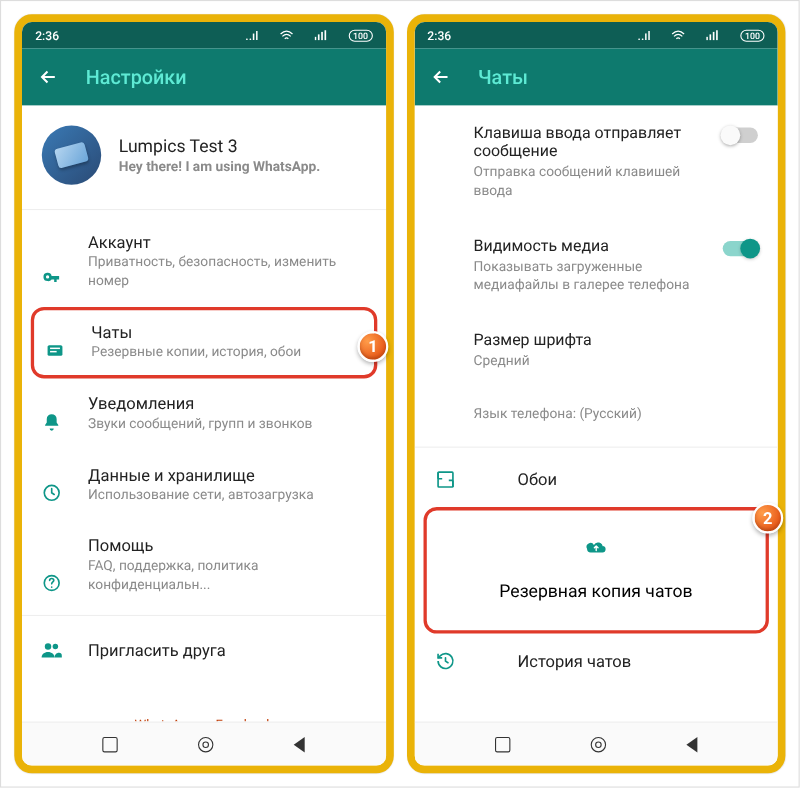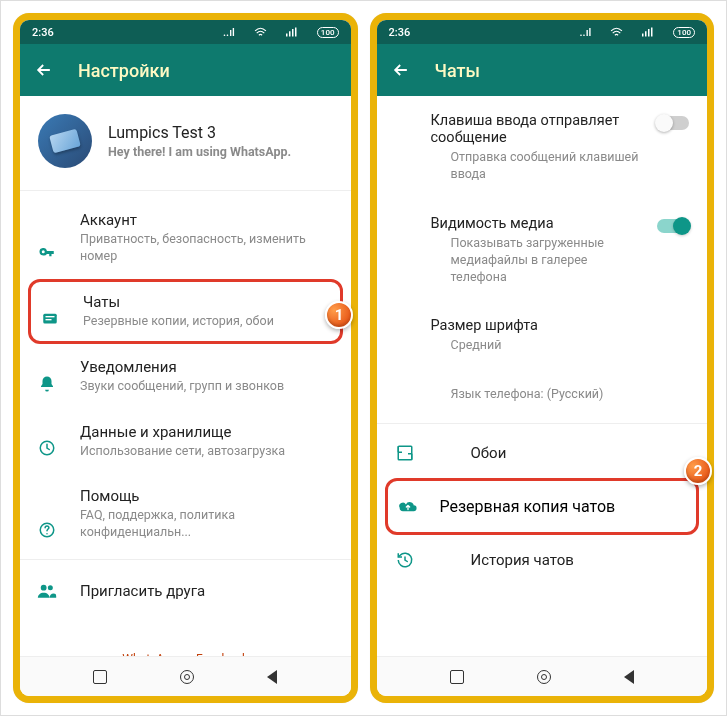--- a/index.html
+++ b/index.html
@@ -35,21 +35,21 @@
     display: flex;
     align-items: center;
     justify-content: space-between;
     padding: 0 12px;
     font-size: 11px;
     font-weight: 500;
   }
   .statusbar-right { display: flex; align-items: center; gap: 19px; }
   .appbar {
     background: #0e7a6e;
-    color: #fef9c3;
+    color: #5eead4;
     height: 52px;
     display: flex;
     align-items: center;
     padding: 0 14px;
     gap: 24px;
   }
   .appbar-title { font-size: 18px; font-weight: 500; }
   .back-arrow { width: 20px; height: 20px; }
   .content { flex: 1; background: #fff; overflow: hidden; }
 
@@ -122,21 +122,21 @@
   .nav-back { width:0;height:0;border-top:7px solid transparent;border-bottom:7px solid transparent;border-right:10px solid #333;}
 
   
   .chat-setting {
     display: flex;
     padding: 16px 18px 16px 54px;
     position: relative;
   }
   .chat-setting .ctext { flex: 1; padding-right: 12px; }
   .chat-setting .ctitle { font-size: 14.5px; color: #222; margin-bottom: 3px; }
-  .chat-setting .csub { font-size: 12.5px; color: #8a8a8a; line-height: 1.35; margin-left: 20px; }
+  .chat-setting .csub { font-size: 12.5px; color: #8a8a8a; line-height: 1.35; }
   .toggle {
     width: 32px; height: 14px; border-radius: 10px;
     position: relative; flex-shrink: 0; margin-top: 4px;
   }
   .toggle.off { background: #cfcfcf; }
   .toggle.off::after {
     content:""; position:absolute; width:18px;height:18px;border-radius:50%;
     background:#fafafa; box-shadow:0 1px 3px rgba(0,0,0,0.3);
     left:-2px; top:-2px;
   }
@@ -157,24 +157,25 @@
     width: 20px; height: 20px; color: #0e9688;
     display:flex;align-items:center;justify-content:center;
     flex-shrink:0;
   }
   .icon-row .rtitle { font-size: 15px; color: #222; margin-left: 32px; }
 
   .highlight-red2 {
     border: 3px solid #e03a2a;
     border-radius: 12px;
     margin: 0 8px;
-    padding: 16px 10px;
+    padding: 26px 10px;
     display: flex;
     align-items: center;
     gap: 22px;
+    flex-direction: column;
   }
 
   .badge {
     position: absolute;
     width: 28px; height: 28px;
     border-radius: 50%;
     background: radial-gradient(circle at 30% 30%, #ff9d4a, #e85a1a 70%);
     border: 2px solid #fff;
     color: #fff;
     font-weight: bold;

